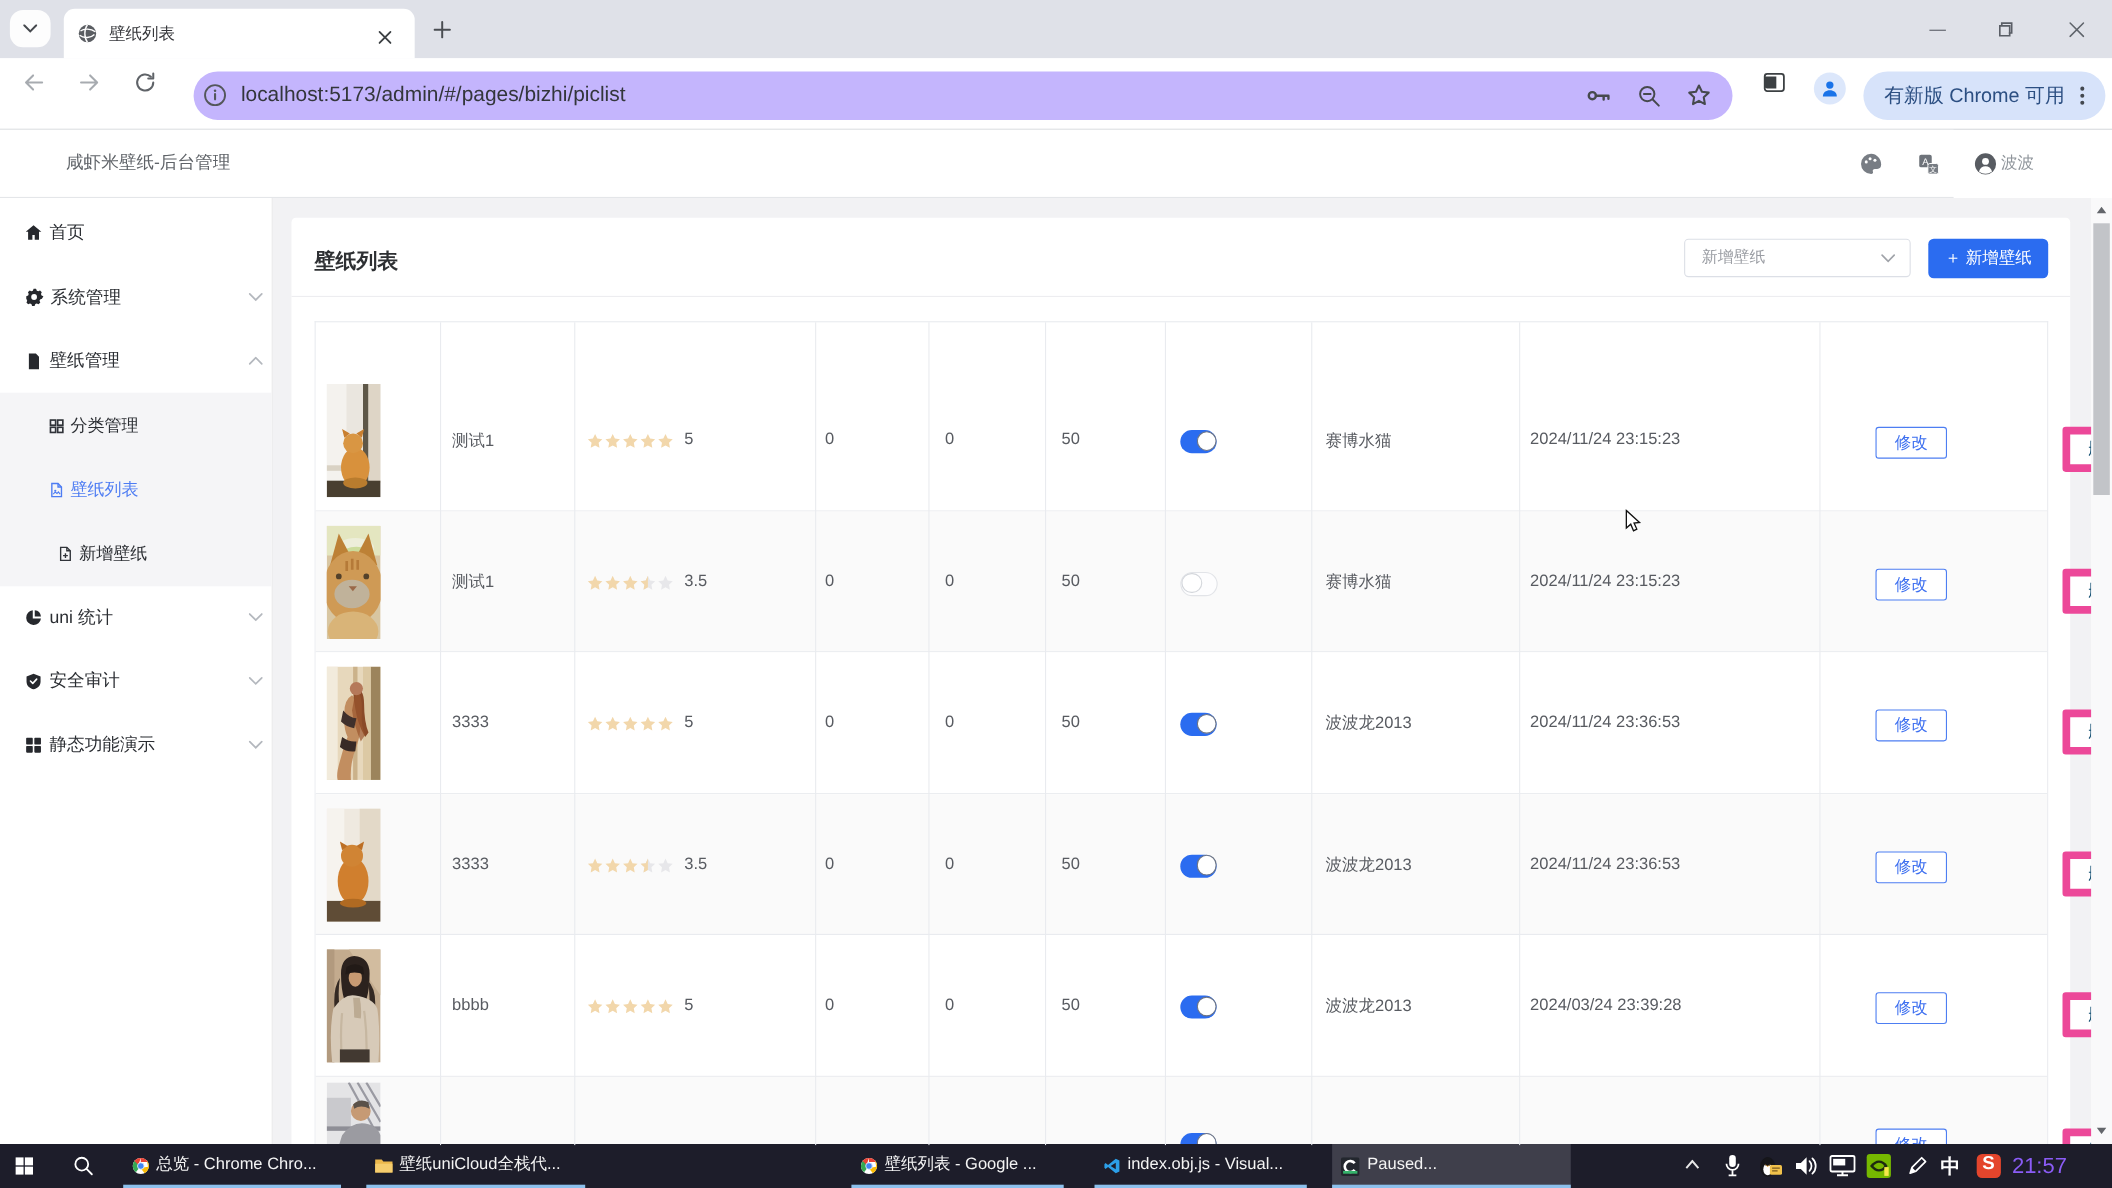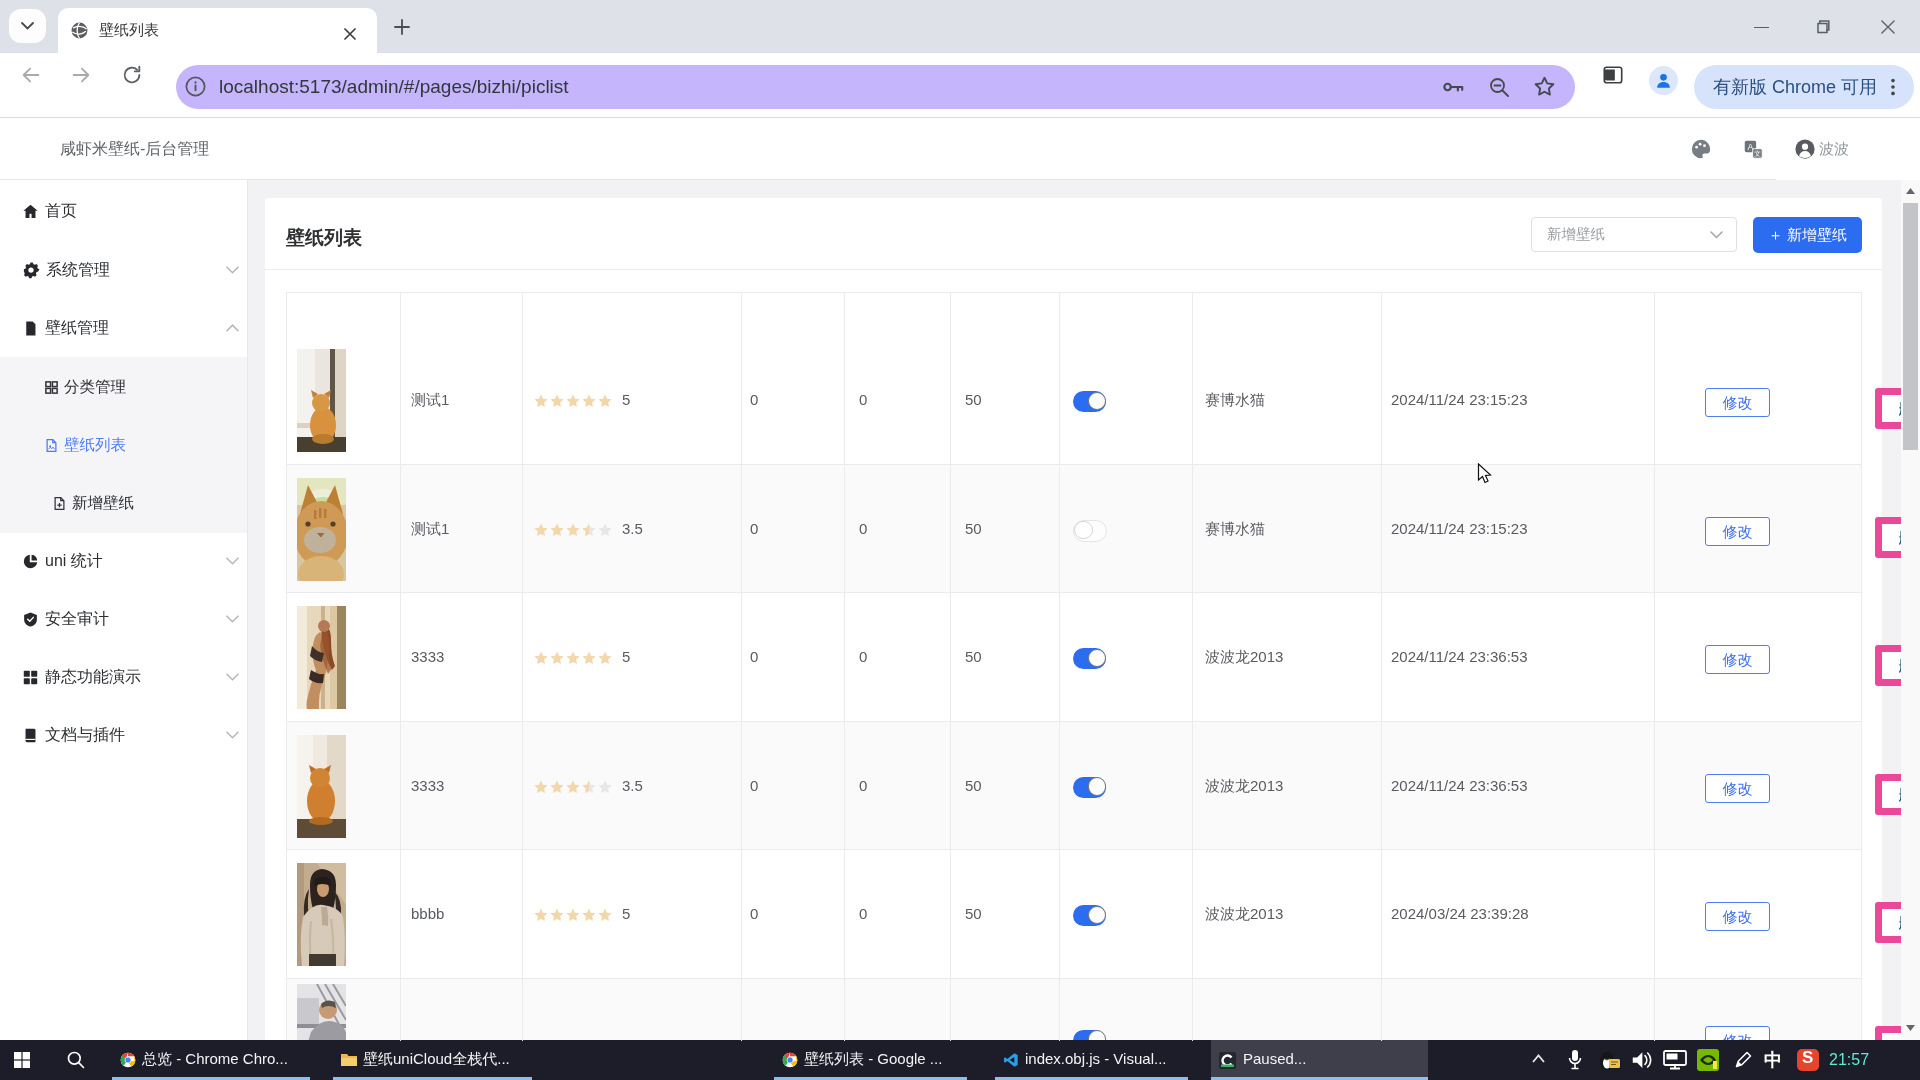--- a/index.html
+++ b/index.html
@@ -55,21 +55,21 @@
   .bdel{left:1588px;border:7px solid #ec4899;color:#0c4a6e}
   
   #sbar{position:absolute;left:1901px;top:180px;width:19px;height:860px;background:#f9f9fa}
   #sthumb{position:absolute;left:2px;top:23px;width:15px;height:247px;background:#c2c4c8}
   
   #task{position:absolute;left:0;top:1040px;width:1920px;height:40px;background:#1d1d2a}
   .tb{position:absolute;top:0;height:40px}
   .tb .ul{position:absolute;left:0;bottom:0;width:100%;height:3px;background:#8cc0ec}
   .tb .tt{position:absolute;left:30px;top:0;line-height:38px;font-size:15px;color:#f4f4f4;white-space:nowrap}
   .tb .ic{position:absolute;left:8px;top:12px}
-  #clock{position:absolute;left:1829px;top:0;line-height:40px;font-size:16px;color:#5eead4}
+  #clock{position:absolute;left:1829px;top:0;line-height:40px;font-size:20px;color:#8b5cf6}
 </style>
 </head>
 <body>
 
 <div id="tabstrip">
   <div id="tabsearch">
     <svg class="abs" style="left:12px;top:13px" width="13" height="8" viewBox="0 0 13 8">
         <path d="M1 1 L6.5 6.5 L12 1" fill="none" stroke="#45484d" stroke-width="1.8" stroke-linecap="round"></path>
       </svg>
   </div>
@@ -243,30 +243,20 @@
       </svg>
   </div>
   <div class="srow" style="top:468px;padding-left:22px">
     <svg width="17" height="17" viewBox="0 0 24 24" fill="#26282d">
         <rect x="2.5" y="2.5" width="8.5" height="8.5" rx="1"></rect>
         <rect x="13" y="2.5" width="8.5" height="8.5" rx="1"></rect>
         <rect x="2.5" y="13" width="8.5" height="8.5" rx="1"></rect>
         <rect x="13" y="13" width="8.5" height="8.5" rx="1"></rect>
       </svg>
     <span class="txt">静态功能演示</span>
-    <svg class="chev" width="13" height="8" viewBox="0 0 13 8">
-        <path d="M1 1.2 L6.5 6.7 L12 1.2" fill="none" stroke="#b4b8be" stroke-width="1.6" stroke-linecap="round"></path>
-      </svg>
-  </div>
-  <div class="srow" style="top:526px;padding-left:22px">
-    <svg width="17" height="17" viewBox="0 0 24 24" fill="#26282d">
-        <path d="M5 2.5 h12 a2 2 0 0 1 2 2 V 21.5 H 7 a2 2 0 0 1 -2 -2 z"></path>
-        <path d="M5 17.5 h14" stroke="#fff" stroke-width="1.6"></path>
-      </svg>
-    <span class="txt">文档与插件</span>
     <svg class="chev" width="13" height="8" viewBox="0 0 13 8">
         <path d="M1 1.2 L6.5 6.7 L12 1.2" fill="none" stroke="#b4b8be" stroke-width="1.6" stroke-linecap="round"></path>
       </svg>
   </div>
 </div>
 
 <div id="main">
   <div id="card">
     <span id="ptitle">壁纸列表</span>
     <div id="seldiv">

